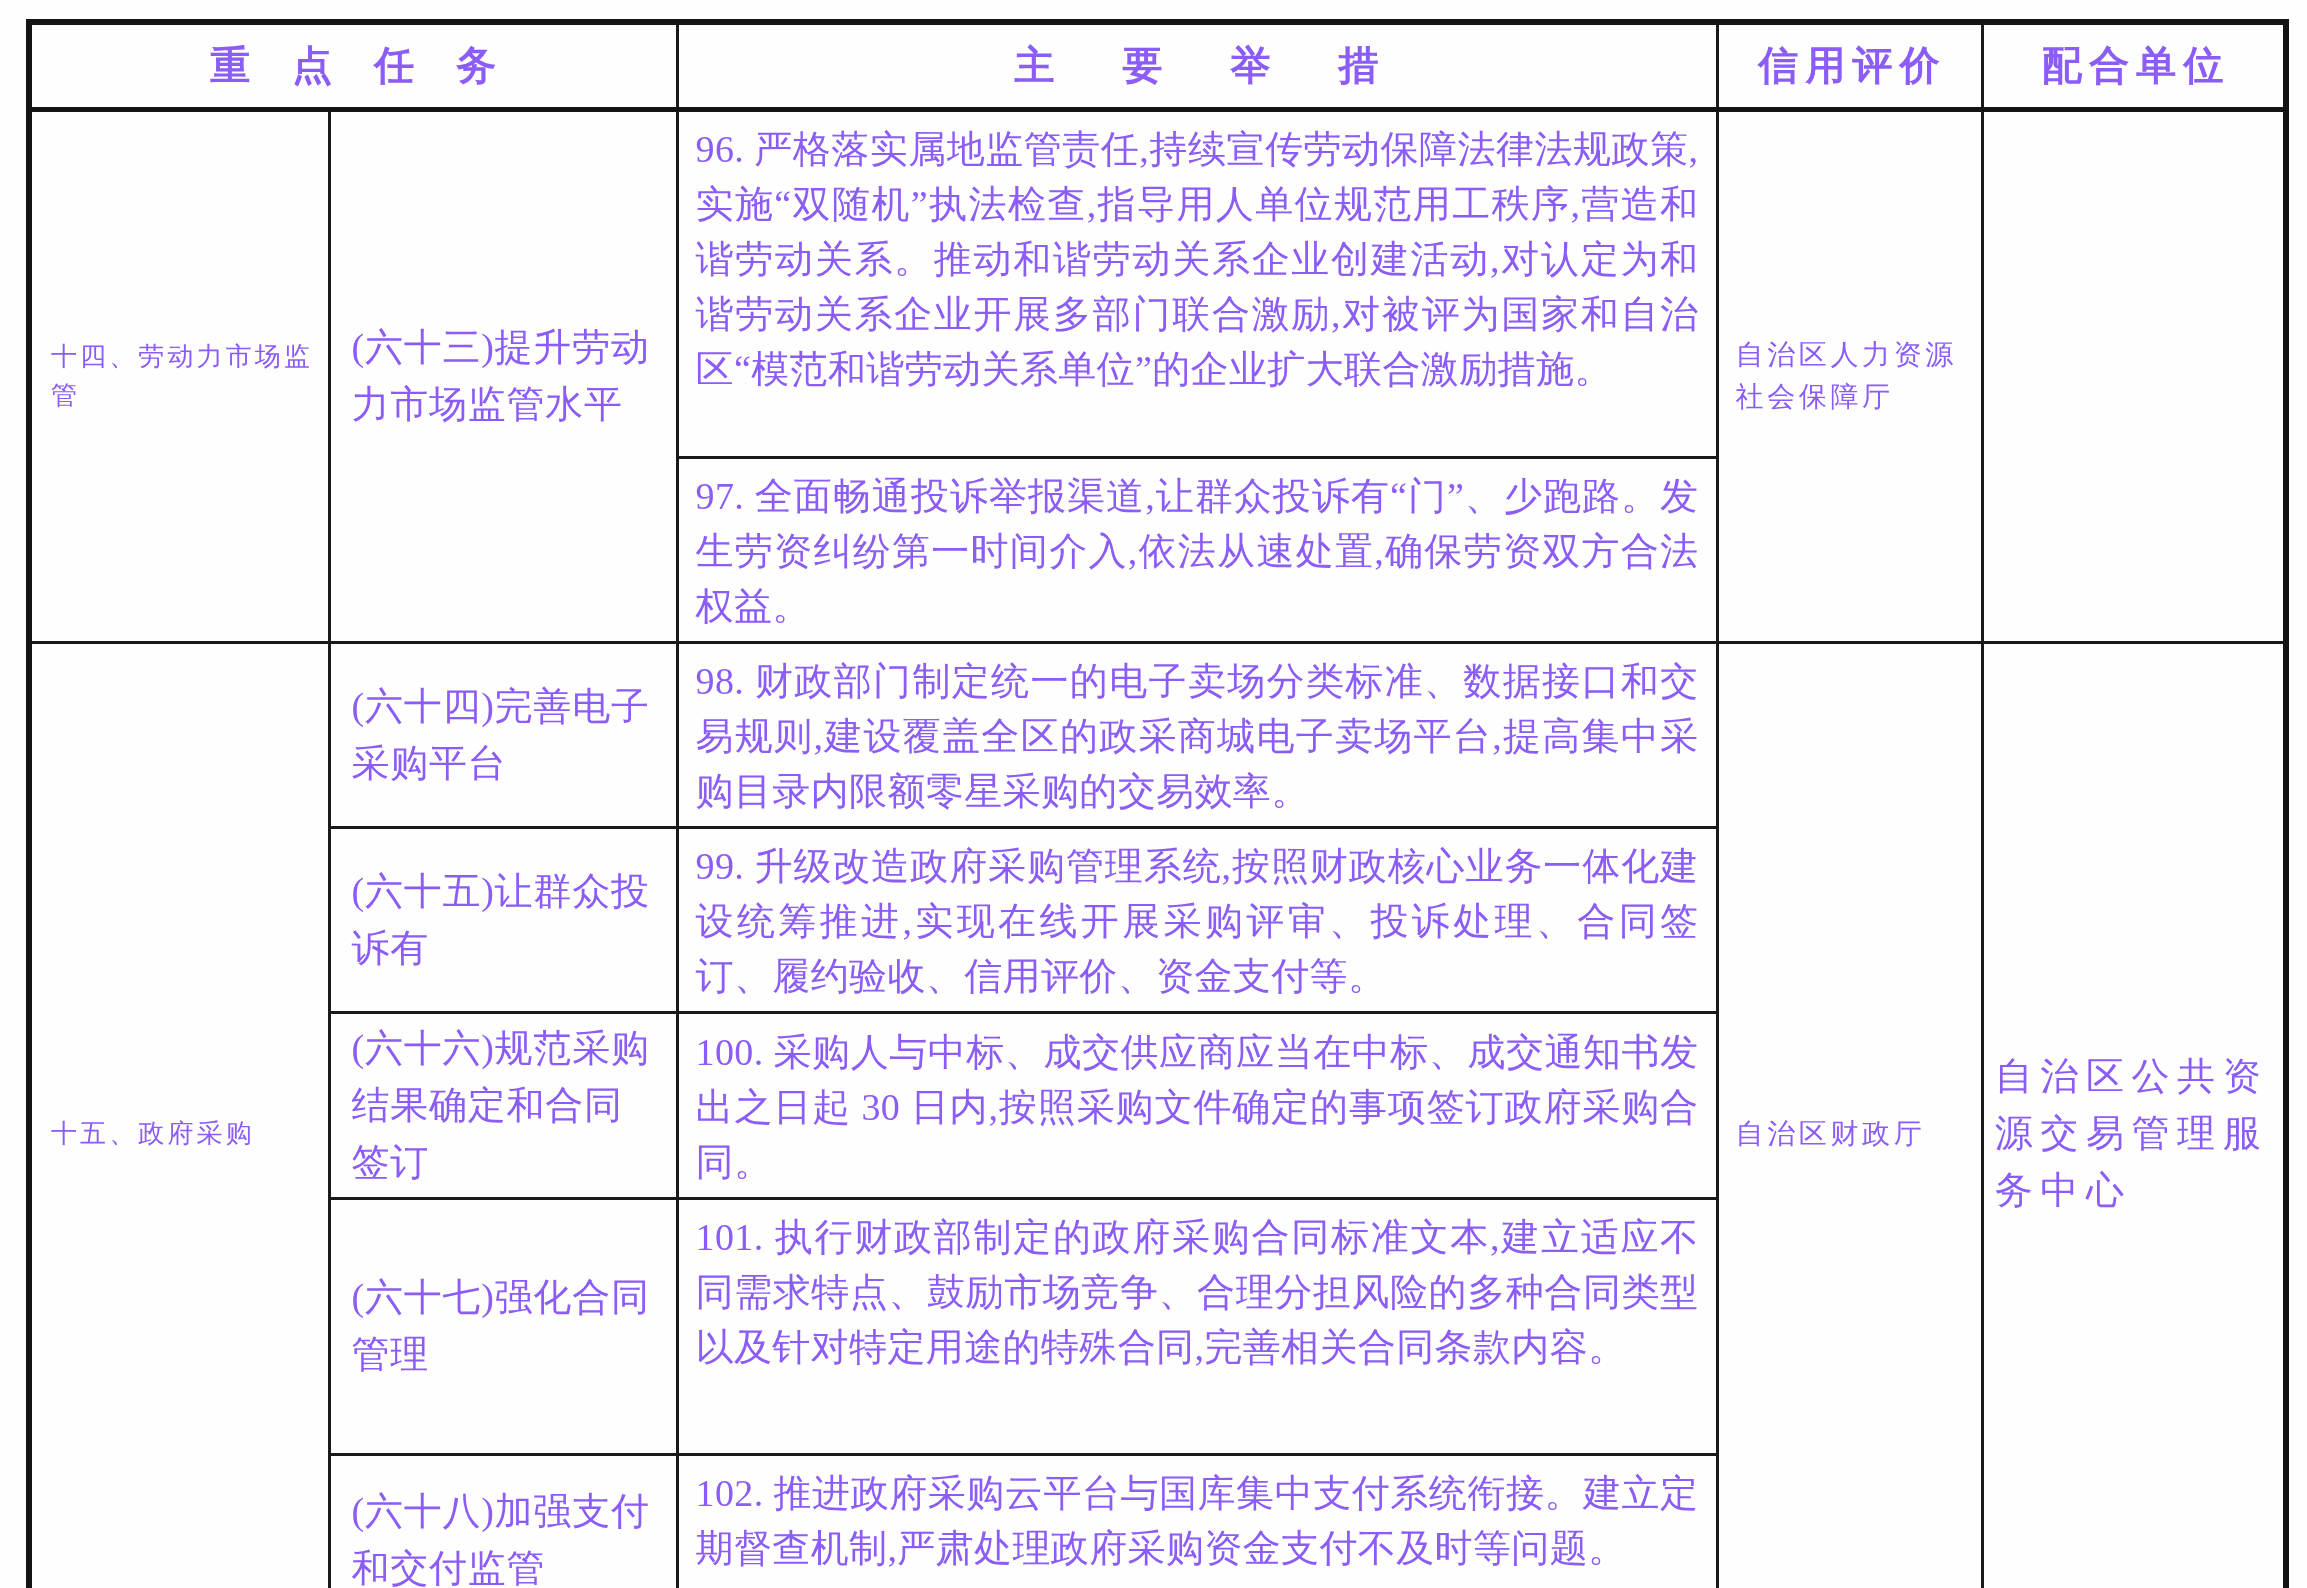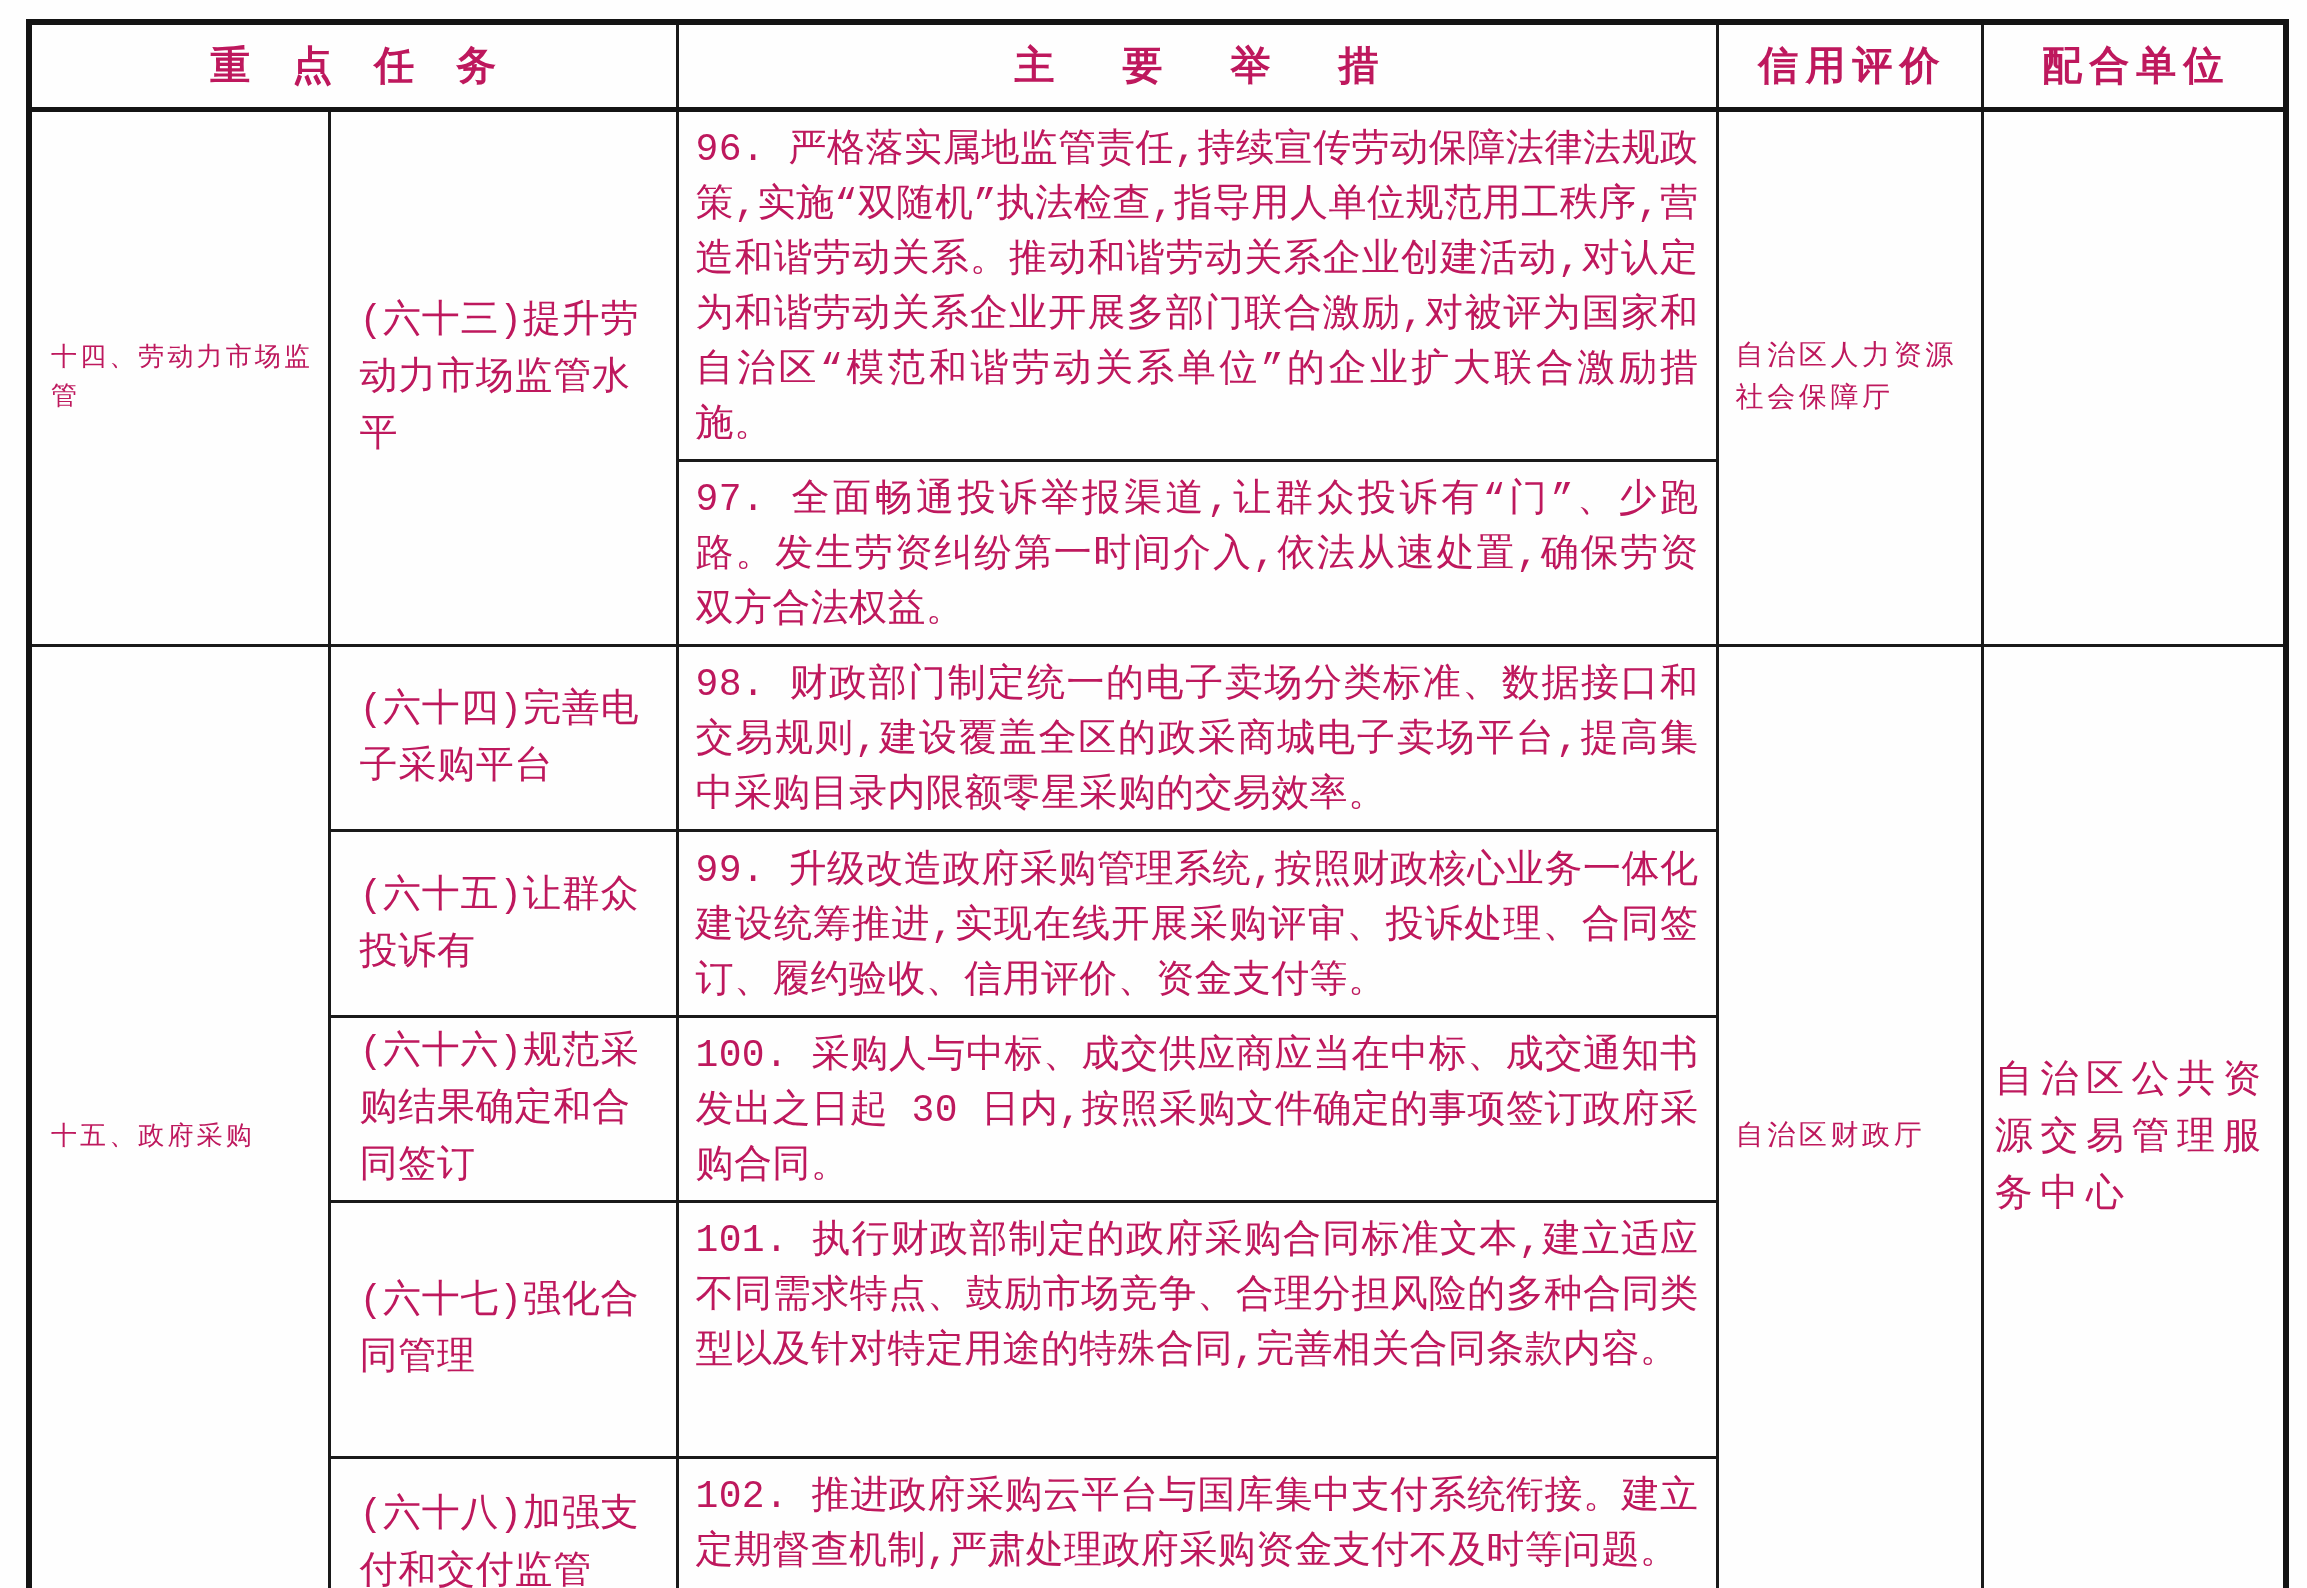--- a/index.html
+++ b/index.html
@@ -5,22 +5,22 @@
   html, body {
     margin: 0;
     padding: 0;
     background: #f4f4f2;
   }
   .page {
     position: relative;
     width: 2307px;
     height: 1589px;
     background: #fefefe;
-    font-family: Liberation Mono, monospace;
-    color: #be185d;
+    font-family: Liberation Serif, serif;
+    color: #8b5cf6;
     overflow: hidden;
   }
   table.doc {
     position: absolute;
     left: 26px;
     top: 19px;
     width: 2257px;
     border-collapse: collapse;
     table-layout: fixed;
     background: #fefefe;
@@ -50,21 +50,21 @@
     vertical-align: middle;
     text-align: left;
     padding: 0 14px 0 19px;
   }
   .cell-subtask {
     font-size: 38px;
     line-height: 1.5;
     letter-spacing: 0.02em;
     vertical-align: middle;
     text-align: left;
-    padding: 0 17px 0 29px;
+    padding: 0 17px 0 21px;
   }
   .cell-measure {
     font-size: 38px;
     line-height: 55px;
     letter-spacing: 0.01em;
     vertical-align: top;
     text-align: justify;
     text-align-last: left;
     padding: 10.3px 17px 7px 17px;
   }

